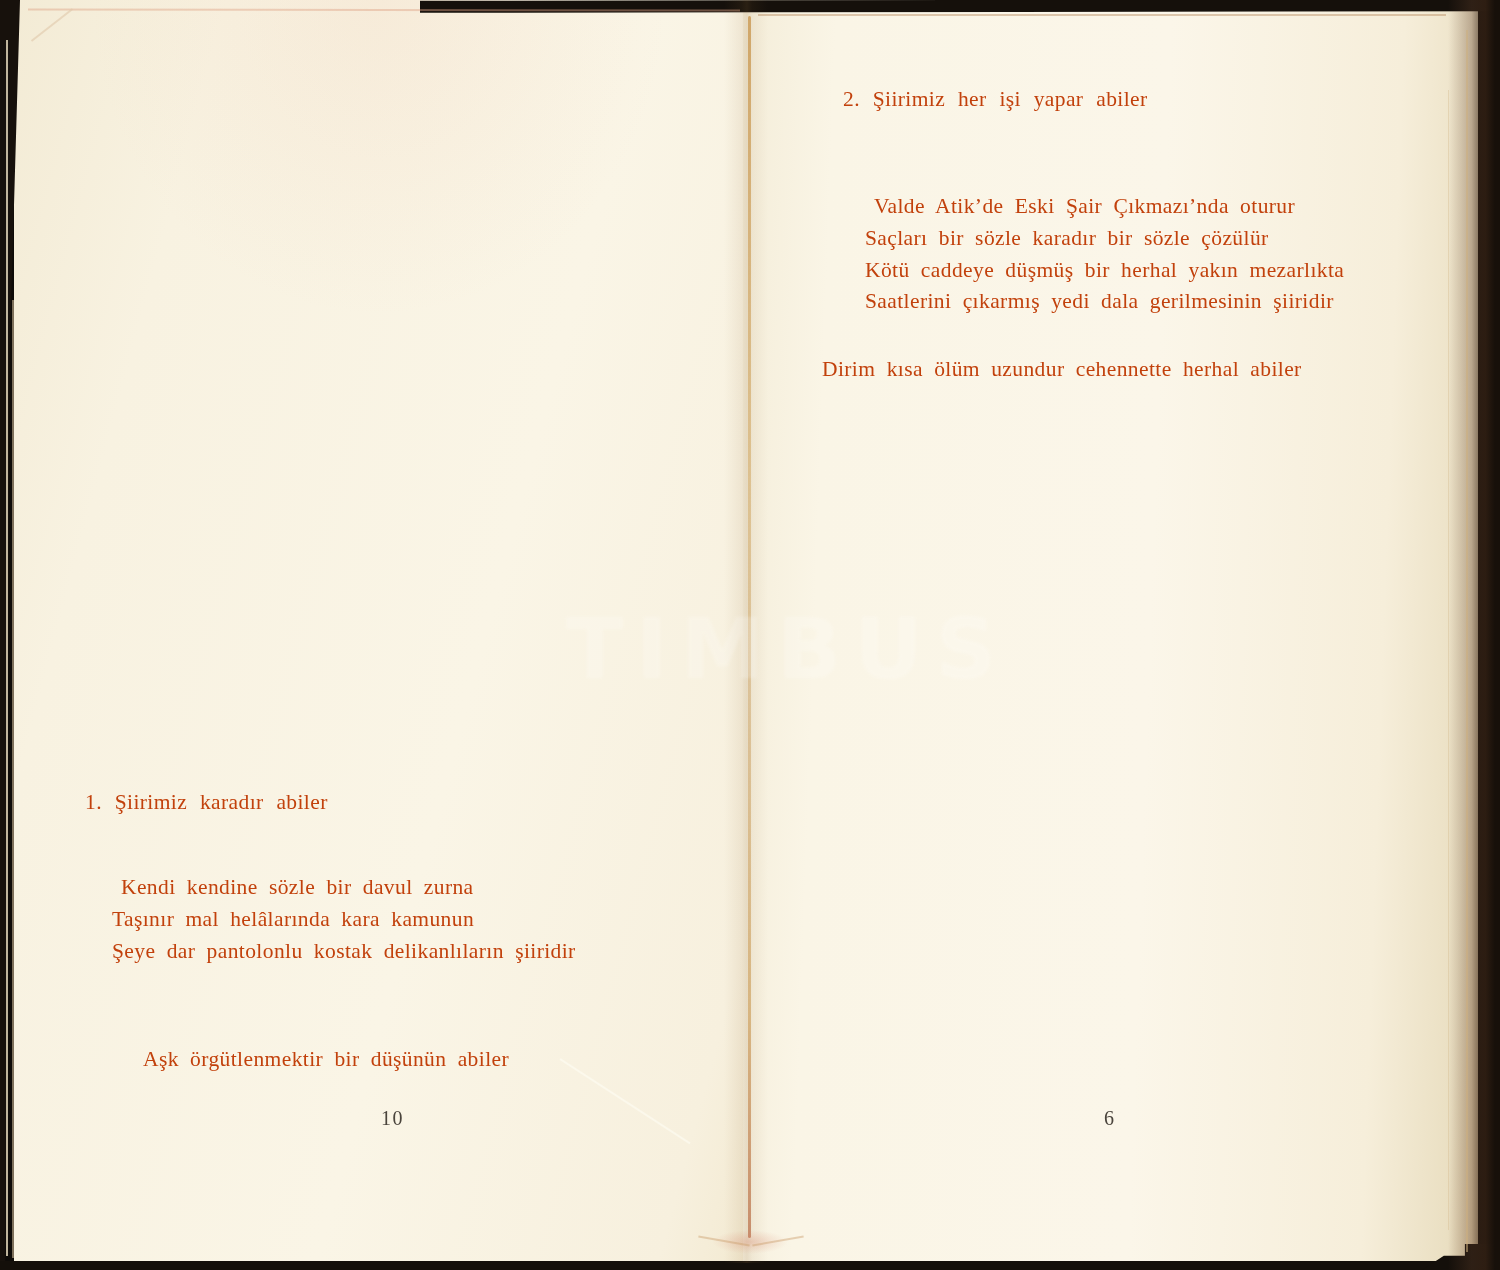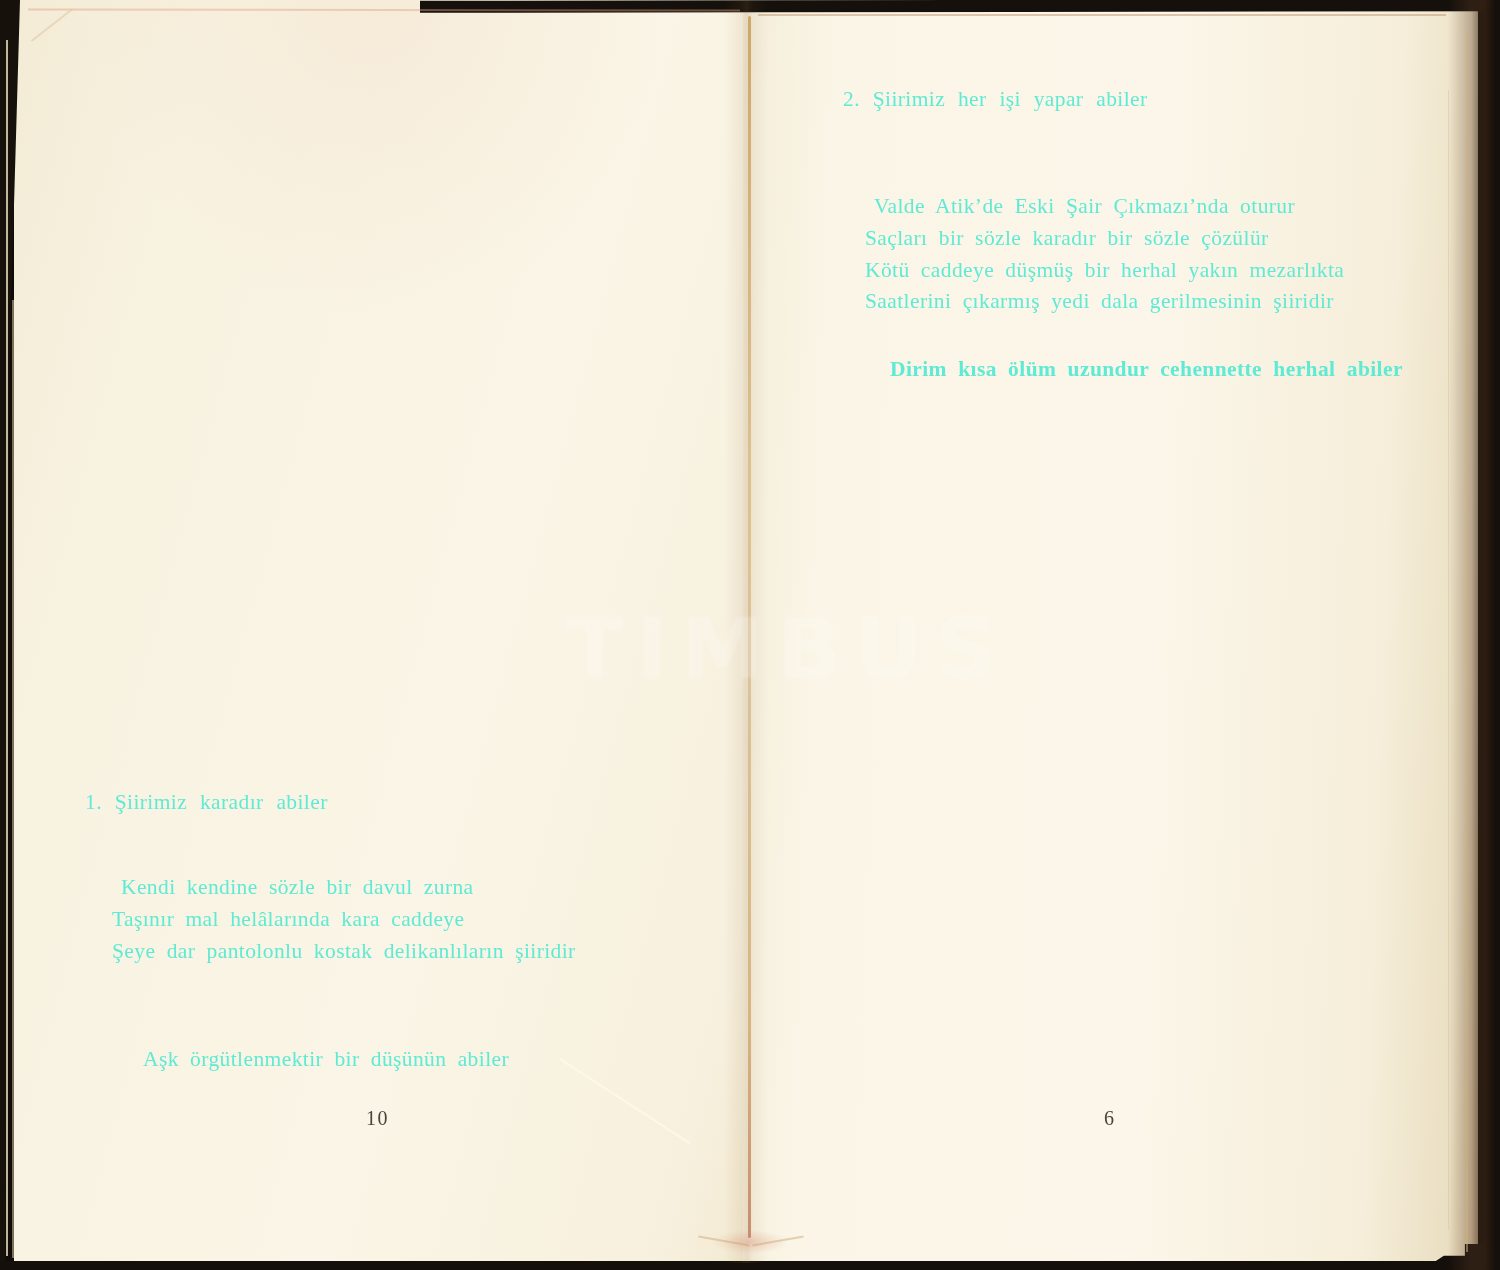--- a/index.html
+++ b/index.html
@@ -68,35 +68,35 @@
   .watermark {
     left:566px; top:604px; width:420px;
     font-family:"DejaVu Sans", sans-serif; font-weight:bold;
     font-size:84px; letter-spacing:13px; line-height:90px;
     color:#ffffff; opacity:0.20; filter:blur(1.6px);
     user-select:none; white-space:nowrap;
   }
 
   
   .txt {
-    color:#5eead4; font-size:21.5px; line-height:31.8px;
+    color:#c2410c; font-size:21.5px; line-height:31.8px;
     letter-spacing:0.4px; word-spacing:5.5px; white-space:nowrap;
   }
   .poem-title { word-spacing:7px; }
   .stanza .line:first-child { padding-left:9px; }
   .page-number { font-size:20px; letter-spacing:1.5px; color:#4a443c; }
 
   .t-left-title   { left:85px;  top:787px;font-family:Liberation Serif, serif; }
   .s-left         { left:112px; top:872px; }
   .c-left         { left:118px; top:1044px;margin-left:25px; }
-  .n-left         { left:366px; top:1103px; }
+  .n-left         { left:381px; top:1103px; }
 
   .t-right-title  { left:843px; top:84px; }
   .s-right        { left:865px; top:179px;margin-top:12px; }
-  .c-right        { left:890px; top:354px;font-weight:bold; }
+  .c-right        { left:822px; top:354px; }
   .n-right        { left:1104px; top:1103px; }
 </style>
 </head>
 <body>
 
 <div class="abs book" style="inset:0;">
 
   <div class="abs page-left"></div>
   <div class="abs page-right"></div>
 
@@ -120,21 +120,21 @@
   <div class="abs gutter-v-l"></div>
   <div class="abs gutter-v-r"></div>
   <div class="abs scratch"></div>
 
   <div class="abs watermark">TIMBUS</div>
 
   <div class="abs txt poem-title t-left-title">1. Şiirimiz karadır abiler</div>
 
   <div class="abs stanza s-left">
     <div class="txt line">Kendi kendine sözle bir davul zurna</div>
-    <div class="txt line">Taşınır mal helâlarında kara caddeye</div>
+    <div class="txt line">Taşınır mal helâlarında kara kamunun</div>
     <div class="txt line">Şeye dar pantolonlu kostak delikanlıların şiiridir</div>
   </div>
 
   <div class="abs txt c-left">Aşk örgütlenmektir bir düşünün abiler</div>
 
   <div class="abs txt page-number n-left">10</div>
 
   <div class="abs txt poem-title t-right-title">2. Şiirimiz her işi yapar abiler</div>
 
   <div class="abs stanza s-right">

